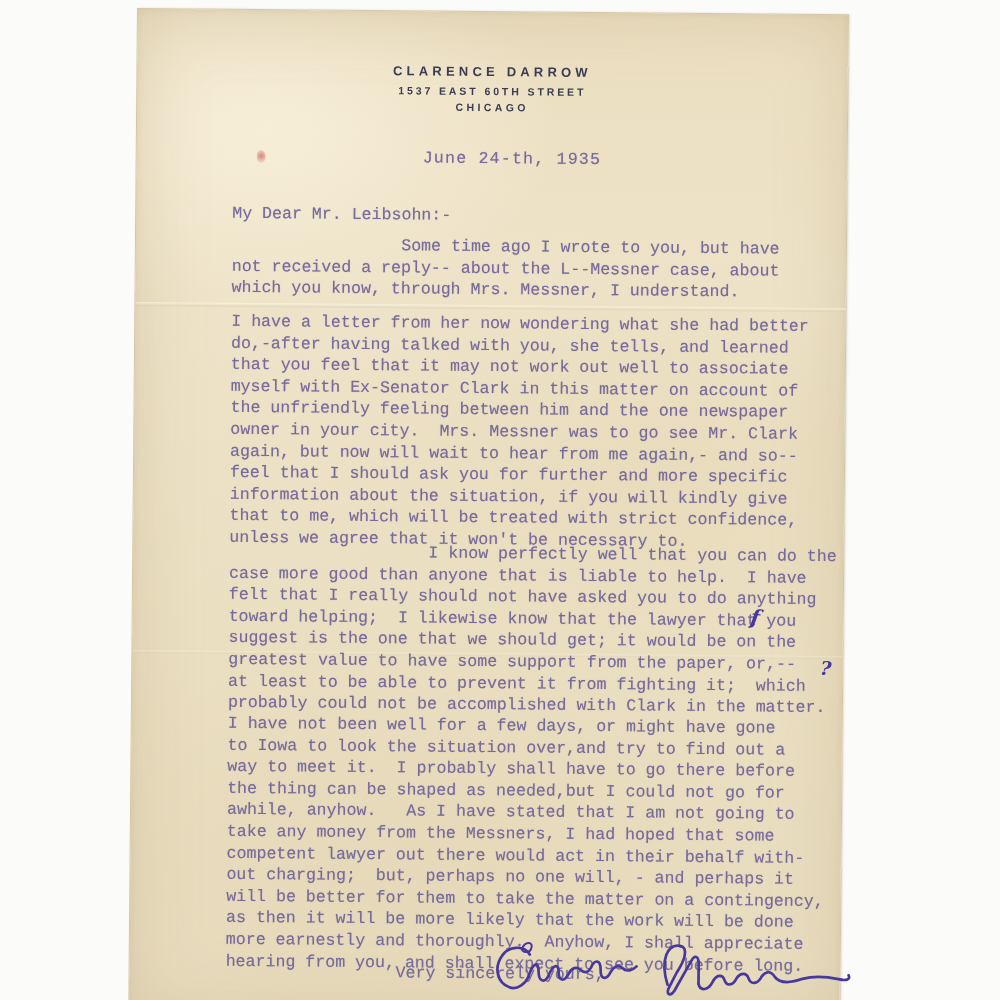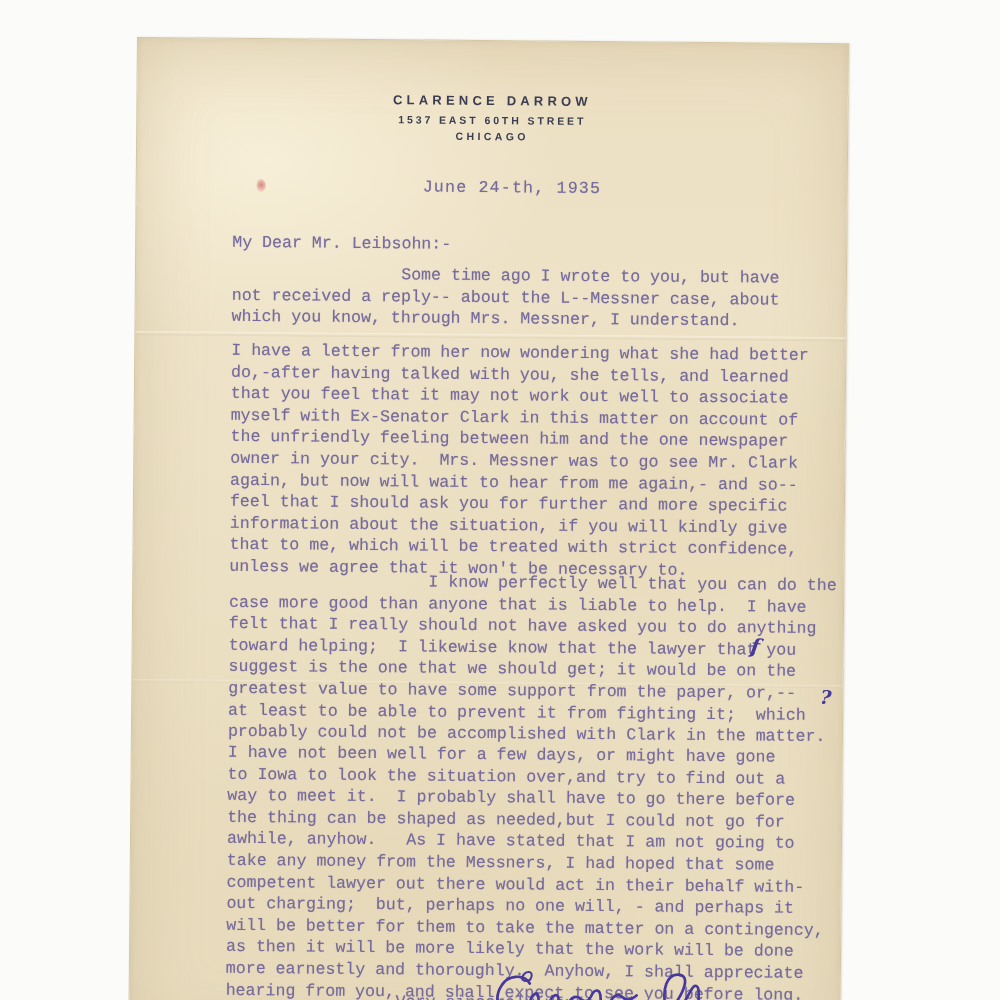--- a/index.html
+++ b/index.html
@@ -3,21 +3,21 @@
 <meta charset="utf-8">
 <style>
   html, body { margin: 0; padding: 0; }
   body {
     width: 1000px; height: 1000px;
     background: #fbfbf9;
     overflow: hidden;
     position: relative;
     font-family: "Liberation Mono", "DejaVu Sans Mono", monospace;
   }
-  .stage { position: absolute; inset: 0; margin-top: 29px; }
+  .stage { position: absolute; inset: 0; }
 
   .paper {
     position: absolute;
     left: 137px; top: 8px;
     width: 710px; height: 1005px;
     background:
       radial-gradient(ellipse 420px 260px at 18% 12%, rgba(255,250,232,0.55), rgba(255,250,232,0) 70%),
       radial-gradient(ellipse 500px 300px at 75% 45%, rgba(226,210,172,0.35), rgba(226,210,172,0) 70%),
       radial-gradient(ellipse 600px 360px at 40% 85%, rgba(222,206,168,0.30), rgba(222,206,168,0) 72%),
       linear-gradient(180deg, #ecdfc2 0%, #eee3c8 30%, #ebdfc2 62%, #e9ddc0 100%);

